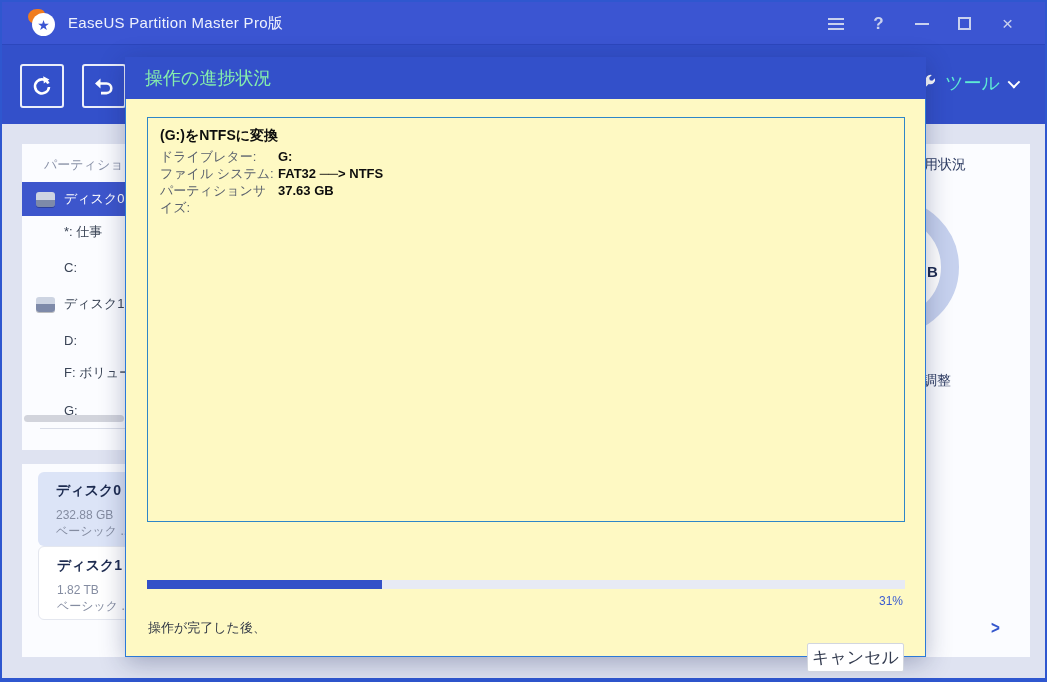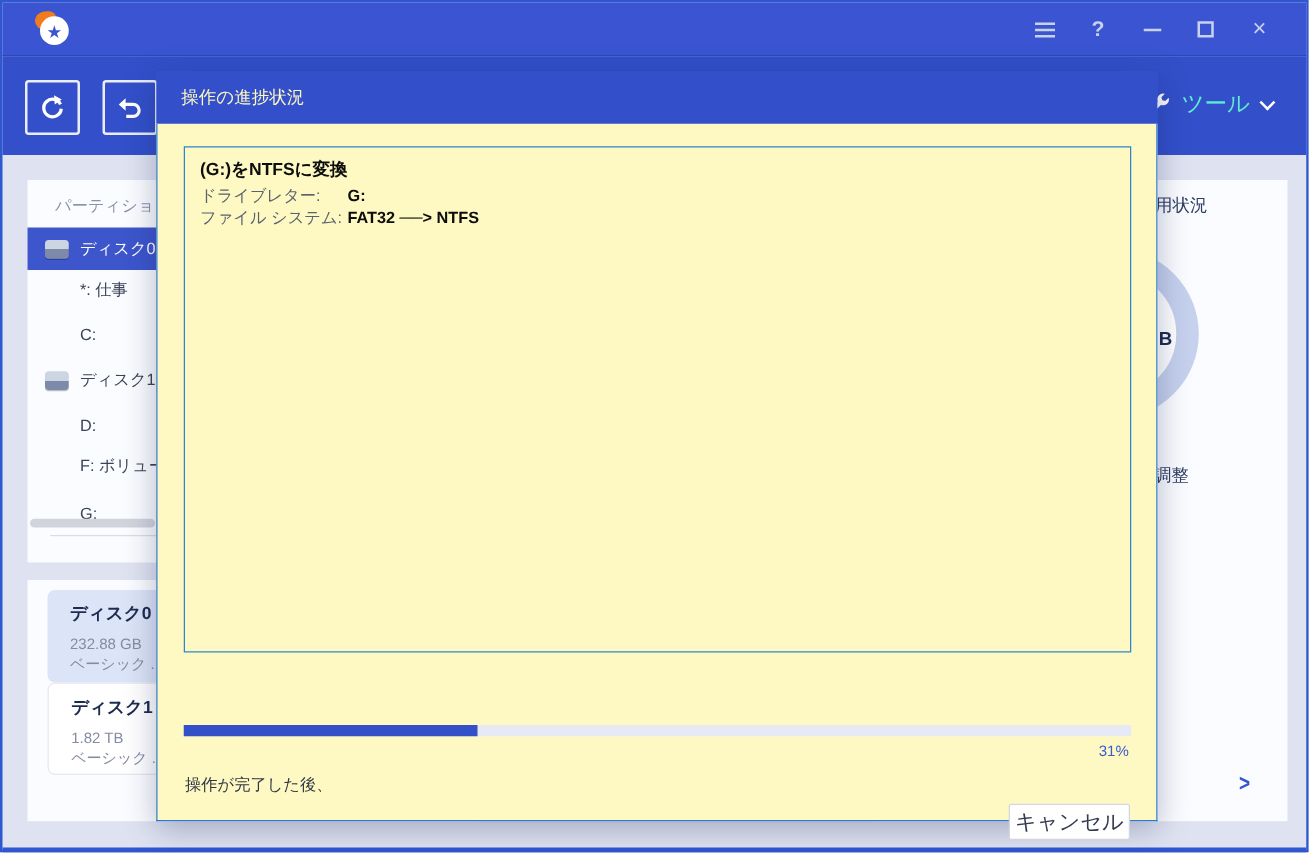--- a/index.html
+++ b/index.html
@@ -71,21 +71,21 @@
   .rp-b { left:225px; top:119px; font-size:15px; font-weight:bold; color:#1d2b50; }
   .rp-adjust { left:221px; top:228px;text-align:right; }
   .rp-chev { position:absolute; left:288px; top:473px; color:#3356cc;
     font-size:19px; font-weight:bold; transform:scaleX(.8); cursor:pointer; }
 
   .bottom-line { position:absolute; left:0; top:676px; width:100%; height:4px; background:#2f57cf; }
 
   
   .dialog { position:absolute; left:123px; top:55px; width:801px; height:600px;
     box-shadow:0 6px 24px rgba(20,30,80,.30); }
-  .dlg-head { height:42px; background:#3350ca; color:#fef9c3; font-size:14px;
+  .dlg-head { height:42px; background:#3350ca; color:#86efac; font-size:18px;
     display:flex; align-items:center; padding-left:20px; }
   .dlg-body { position:relative; height:558px; background:#fef9c3; border:1px solid #2b79d8; border-top:none; }
   .info-box { position:absolute; left:21px; top:18px; width:758px; height:405px;
     border:1px solid #2e86c8; padding:9px 12px; overflow:hidden; }
   .op-title { font-size:14px; font-weight:bold; color:#0d0d0d; margin-bottom:3px; }
   .detail-row { display:flex; font-size:13px; line-height:17px; }
   .detail-row .lbl { width:118px; color:#5b626e; }
   .detail-row .val { font-weight:bold; color:#0d0d0d; }
   .pbar { position:absolute; left:21px; top:481px; width:758px; height:9px; background:#e7eaf4; }
   .pfill { height:100%; background:#3350c8; }
@@ -103,20 +103,21 @@
 </head>
 <body>
 
 <div id="app">
 
   <div class="titlebar">
     <div class="logo">
       <div class="wedge"></div>
       <div class="ball">★</div>
     </div>
+    <div class="app-title">EaseUS Partition Master Pro版</div>
     <div class="win-controls">
       <div class="winbtn">
         <div class="ham">
             <i></i>
             <i></i>
             <i></i>
           </div>
       </div>
       <div class="winbtn">
         <span class="help-glyph">?</span>
@@ -213,20 +214,24 @@
       <div class="info-box">
         <div class="op-title">(G:)をNTFSに変換</div>
         <div class="detail-row">
           <span class="lbl">ドライブレター:</span>
           <span class="val">G:</span>
         </div>
         <div class="detail-row">
           <span class="lbl">ファイル システム:</span>
           <span class="val">FAT32 ──&gt; NTFS</span>
         </div>
+        <div class="detail-row">
+          <span class="lbl">パーティションサイズ:</span>
+          <span class="val">37.63 GB</span>
+        </div>
       </div>
       <div class="pbar">
         <div class="pfill" style="width: 31%;"></div>
       </div>
       <div class="pct">31%</div>
       <div class="after-lbl">操作が完了した後、</div>
       <button class="cancel-btn">キャンセル</button>
     </div>
   </div>
 

